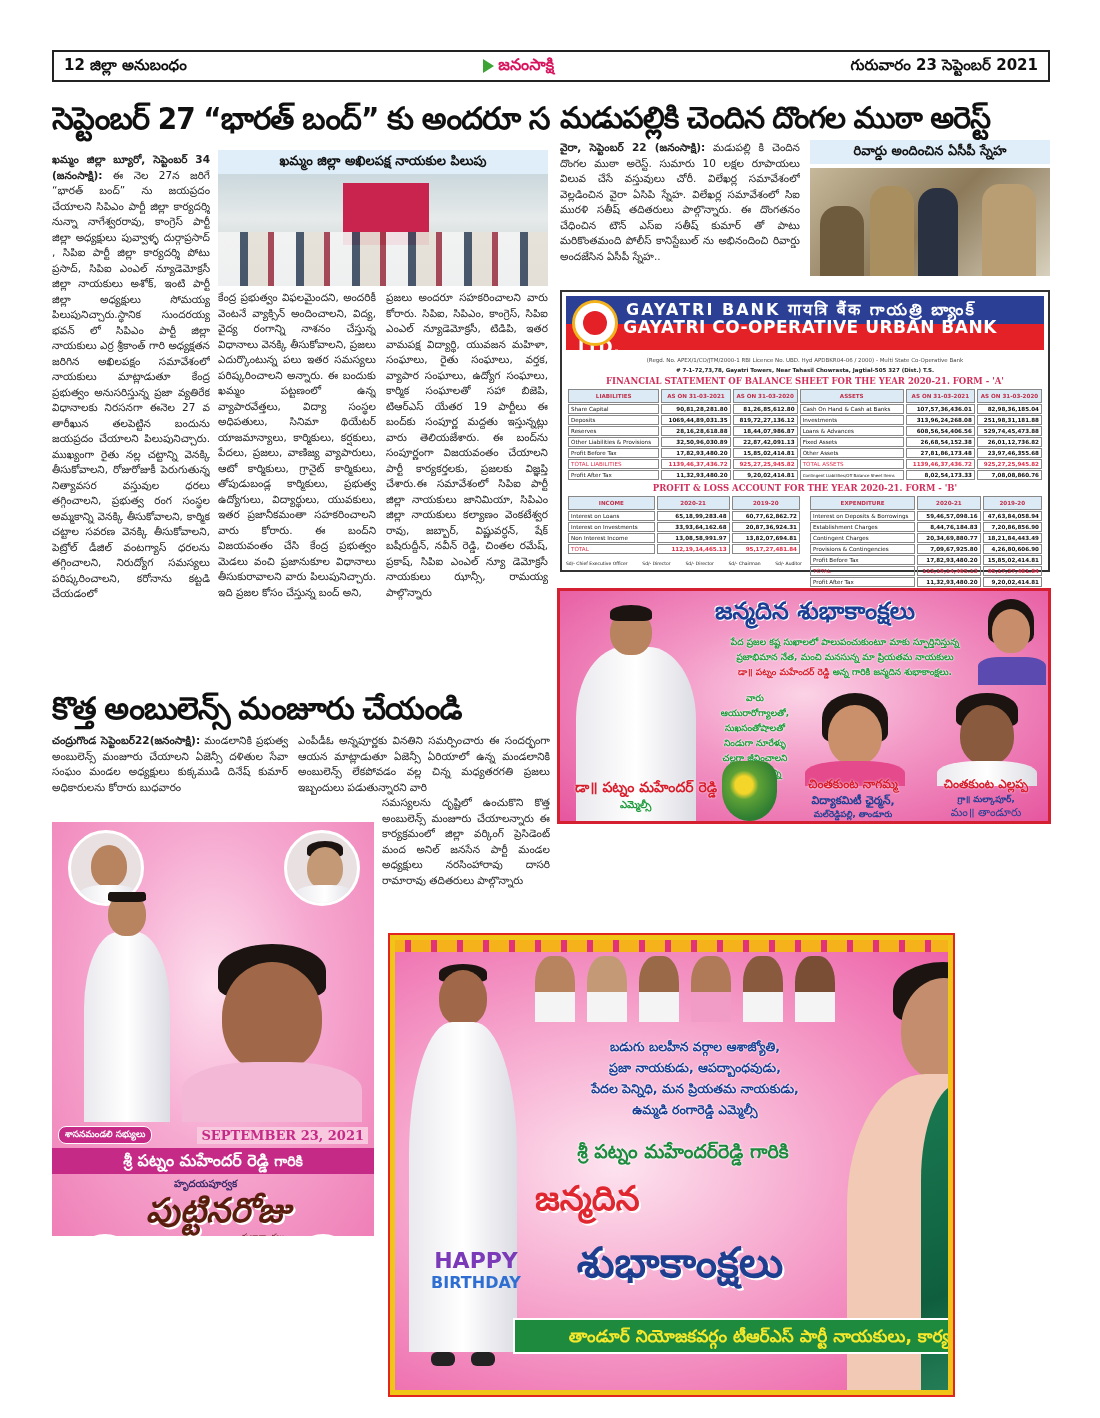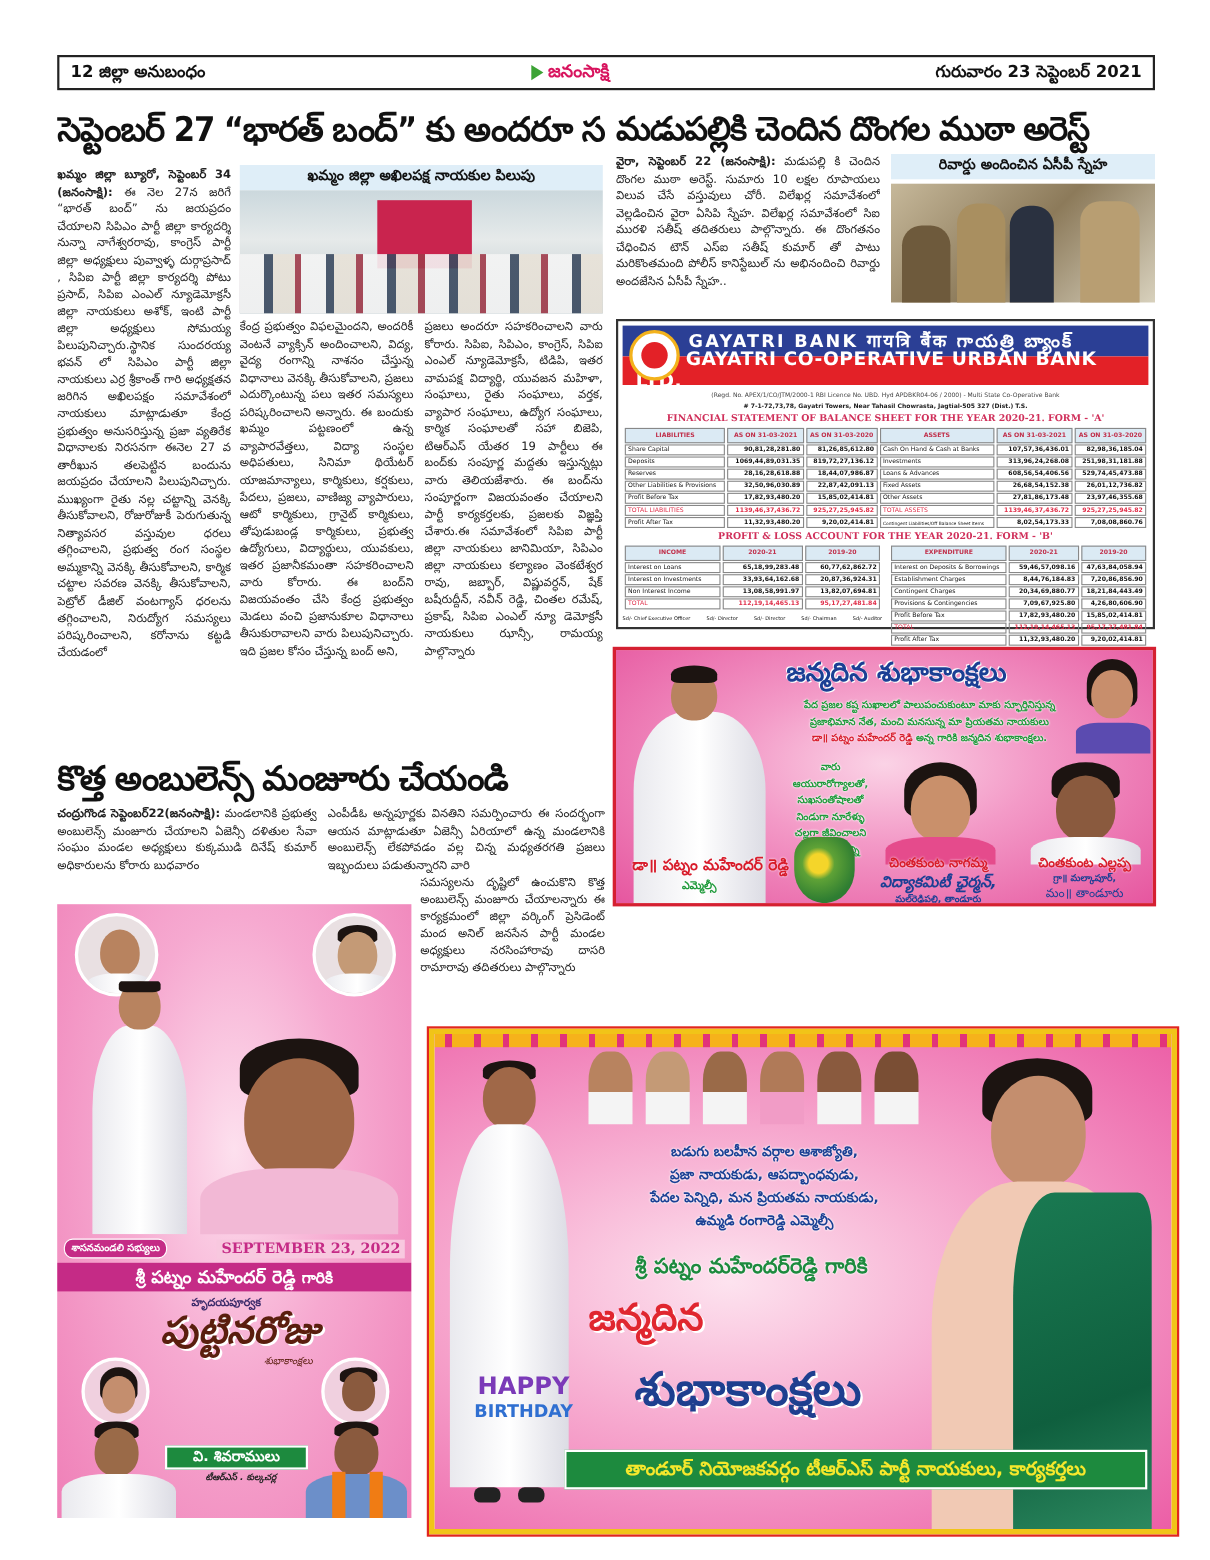--- a/index.html
+++ b/index.html
@@ -38,22 +38,22 @@
   .ad-pink { background: radial-gradient(ellipse at 50% 45%, #fbd3e6 0%, #f39ac7 40%, #e6569f 100%); }
   .ad1 { left: 557px; top: 588px; width: 494px; height: 236px; border: 3px solid #d52031; overflow: hidden; }
   .ad1-title { position: absolute; left: 155px; top: 6px; font-size: 24px; font-weight: bold; color: #1b3f94; text-shadow: 1px 1px 0 #fff, -1px -1px 0 #fff; }
   .ad-green { color: #1f9a3b; text-shadow: 0 0 2px #fff, 0 0 2px #fff; font-weight: bold; }
   .ad-red { color: #d81c2b; text-shadow: 0 0 2px #fff; font-weight: bold; }
   .person { position: absolute; overflow: hidden; }
   .head { position: absolute; border-radius: 50% 50% 45% 45%; background: #b8835f; }
   .hair { position: absolute; background: #1c1411; border-radius: 50% 50% 20% 20%; }
   .shirt-white { position: absolute; background: linear-gradient(90deg, #e9e9ee, #ffffff 50%, #dcdce4); border-radius: 40% 40% 0 0; }
   .h3 { left: 52px; top: 690px; width: 498px; font-size: 31px; }
-  .ad2 { left: 52px; top: 822px; width: 322px; height: 558px; overflow: hidden; text-decoration: underline; }
-  .ad3 { left: 390px; top: 935px; width: 680px; height: 460px; border: 5px solid #f1c418; outline: 2px solid #e1261f; overflow: hidden; }
+  .ad2 { left: 52px; top: 822px; width: 322px; height: 414px; overflow: hidden; text-decoration: underline; }
+  .ad3 { left: 390px; top: 935px; width: 563px; height: 460px; border: 5px solid #f1c418; outline: 2px solid #e1261f; overflow: hidden; }
   .circle-photo { position: absolute; border-radius: 50%; background: #e9e0e2; border: 3px solid #fff; overflow: hidden; }
   .green-band { background: #1d8a3e; color: #f6e82c; font-weight: bold; text-align: center; border: 2px solid #fff; }
   .magenta-band { background: #c52b86; color: #fff; font-weight: bold; text-align: center; }
   .saree { position: absolute; background: linear-gradient(160deg, #1a7a52, #0f5f3e 60%, #2f8d63); }
 </style>
 </head>
 <body>
 
 <div class="abs masthead">
   <span class="mh-left">12 జిల్లా అనుబంధం</span>
@@ -312,21 +312,21 @@
     <div class="hair" style="left:24px; top:2px; width:62px; height:34px;"></div>
     <div class="head" style="left:28px; top:14px; width:54px; height:60px; background:#8a5a3e;"></div>
     <div class="shirt-white" style="left:5px; top:70px; width:100px; height:30px;"></div>
   </div>
 
   <div class="abs" style="left:162px; top:170px; width:55px; height:60px; background:radial-gradient(circle at 40% 40%, #f4d52a 0 18%, #5fa236 30%, #2e7d32 70%); border-radius:30% 30% 50% 50%;"></div>
   <div class="abs ad-red" style="left:6px; top:188px; width:160px; font-size:14px; text-align:center;">డా॥ పట్నం మహేందర్ రెడ్డి</div>
   <div class="abs ad-green" style="left:60px; top:208px; font-size:10px;">ఎమ్మెల్సీ</div>
   <div class="abs" style="left:228px; top:186px; width:130px; text-align:center;">
     <div class="ad-red" style="font-size:12px;">చింతకుంట నాగమ్మ</div>
-    <div style="font-size:14px; color:#1b3f94; font-weight:bold;font-style:italic;">విద్యాకమిటీ ఛైర్మన్,</div>
+    <div style="font-size:11px; color:#1b3f94; font-weight:bold;">విద్యాకమిటీ ఛైర్మన్,</div>
     <div style="font-size:8.5px; color:#1b3f94; font-weight:bold;">మల్‌రెడ్డిపల్లి, తాండూరు</div>
   </div>
   <div class="abs" style="left:364px; top:186px; width:124px; text-align:center;">
     <div class="ad-red" style="font-size:12px;">చింతకుంట ఎల్లప్ప</div>
     <div style="font-size:8.5px; color:#1b3f94; font-weight:bold;">గ్రా॥ మల్కాపూర్,</div>
     <div style="font-size:11px; color:#1b3f94; font-weight:normal;">మం॥ తాండూరు</div>
   </div>
 </div>
 
 <div class="abs headline h3">కొత్త అంబులెన్స్ మంజూరు చేయండి</div>
@@ -354,21 +354,21 @@
     <div class="hair" style="left:36px; top:-4px; width:38px; height:14px;"></div>
   </div>
 
   <div class="person" style="left:120px; top:110px; width:200px; height:190px;">
     <div class="hair" style="left:46px; top:12px; width:108px; height:54px;"></div>
     <div class="head" style="left:50px; top:30px; width:100px; height:110px; background:#a06848;"></div>
     <div class="abs" style="left:10px; top:130px; width:180px; height:70px; background:#f2b8d5; border-radius:40% 40% 0 0;"></div>
   </div>
   <div class="abs" style="left:6px; top:302px; width:310px; height:22px; display:flex; justify-content:space-between; align-items:center;">
     <span style="background:#c52b86; color:#fff; font-size:9px; font-weight:bold; border:1px solid #fff; border-radius:8px; padding:2px 6px;">శాసనమండలి సభ్యులు</span>
-    <span style="color:#c52b86; font-family:'DejaVu Serif', serif; font-weight:bold; font-size:13px; background:#f8c8df; padding:1px 4px;">SEPTEMBER 23, 2022</span>
+    <span style="color:#c52b86; font-family:'DejaVu Serif', serif; font-weight:bold; font-size:13px; background:#f8c8df; padding:1px 4px;">SEPTEMBER 23, 2021</span>
   </div>
   <div class="abs magenta-band" style="left:0; top:326px; width:322px; height:26px; font-size:16px; line-height:26px;">
     <span>శ్రీ పట్నం మహేందర్ రెడ్డి</span>
     <span style="font-size:14px;">గారికి</span>
   </div>
   <div class="abs" style="left:110px; top:356px; font-size:10px; color:#3a2a6a; font-weight:bold;margin-left:12px;">హృదయపూర్వక</div>
   <div class="abs" style="left:94px; top:368px; font-size:34px; font-weight:bold; color:#5a1e0e; text-shadow:2px 2px 0 #fff; font-style:italic;">పుట్టినరోజు</div>
   <div class="abs" style="left:188px; top:410px; font-size:9px; color:#5a1e0e; font-style:italic;">శుభాకాంక్షలు</div>
   <div class="circle-photo" style="left:22px; top:412px; width:62px; height:62px; background:#f0d0df;">
     <div class="hair" style="left:14px; top:6px; width:34px; height:30px;"></div>

